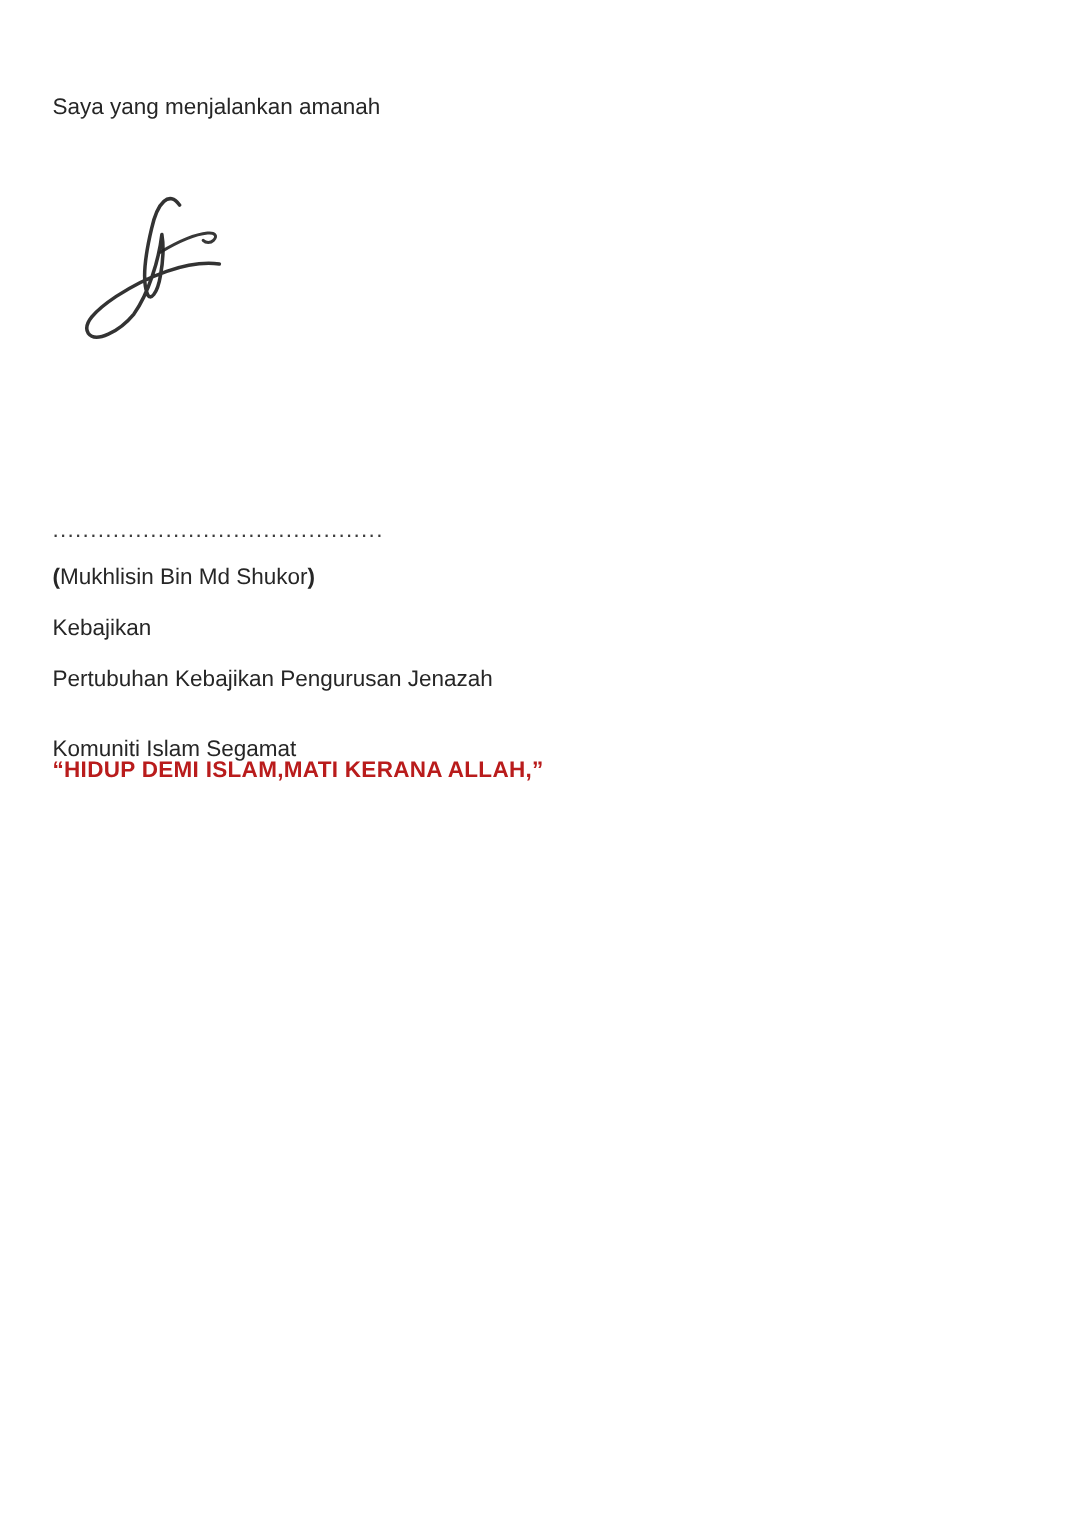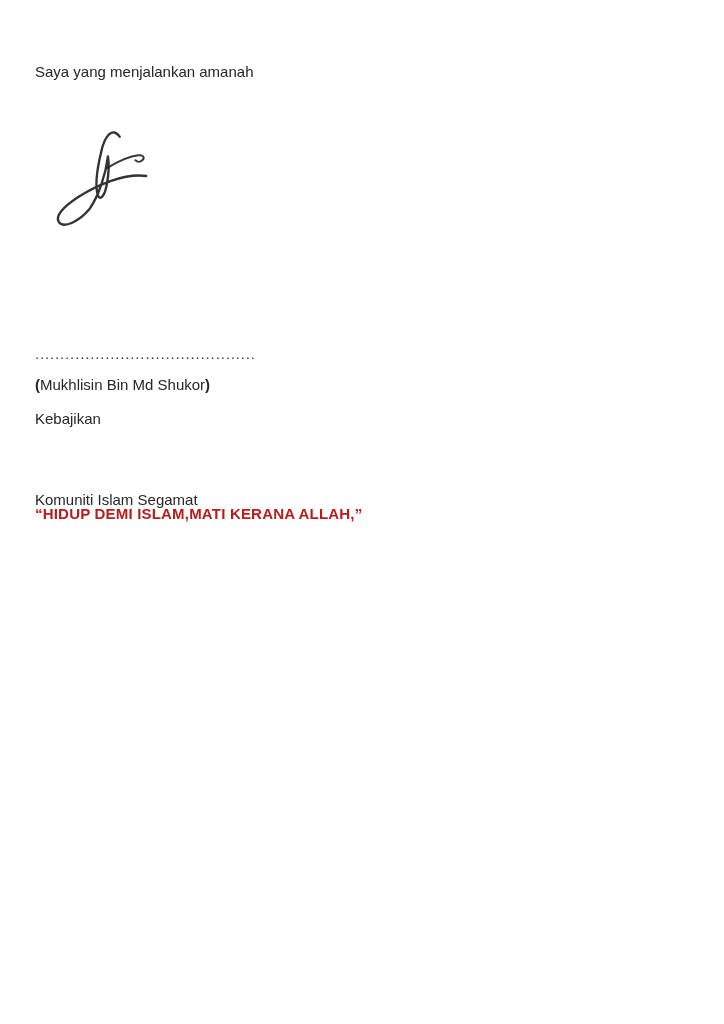--- a/index.html
+++ b/index.html
@@ -60,18 +60,19 @@
   </div>
 
   <div class="line dotted">............................................</div>
 
   <div class="line name">
     <span class="paren">(</span><span>Mukhlisin Bin Md Shukor</span><span class="paren">)</span>
   </div>
 
   <div class="line role">Kebajikan</div>
 
+  <div class="line org1">Pertubuhan Kebajikan Pengurusan Jenazah</div>
 
   <div class="line org2">Komuniti Islam Segamat</div>
 
   <div class="line motto">“HIDUP DEMI ISLAM,MATI KERANA ALLAH,”</div>
 
 </div>
 
 </body></html>

